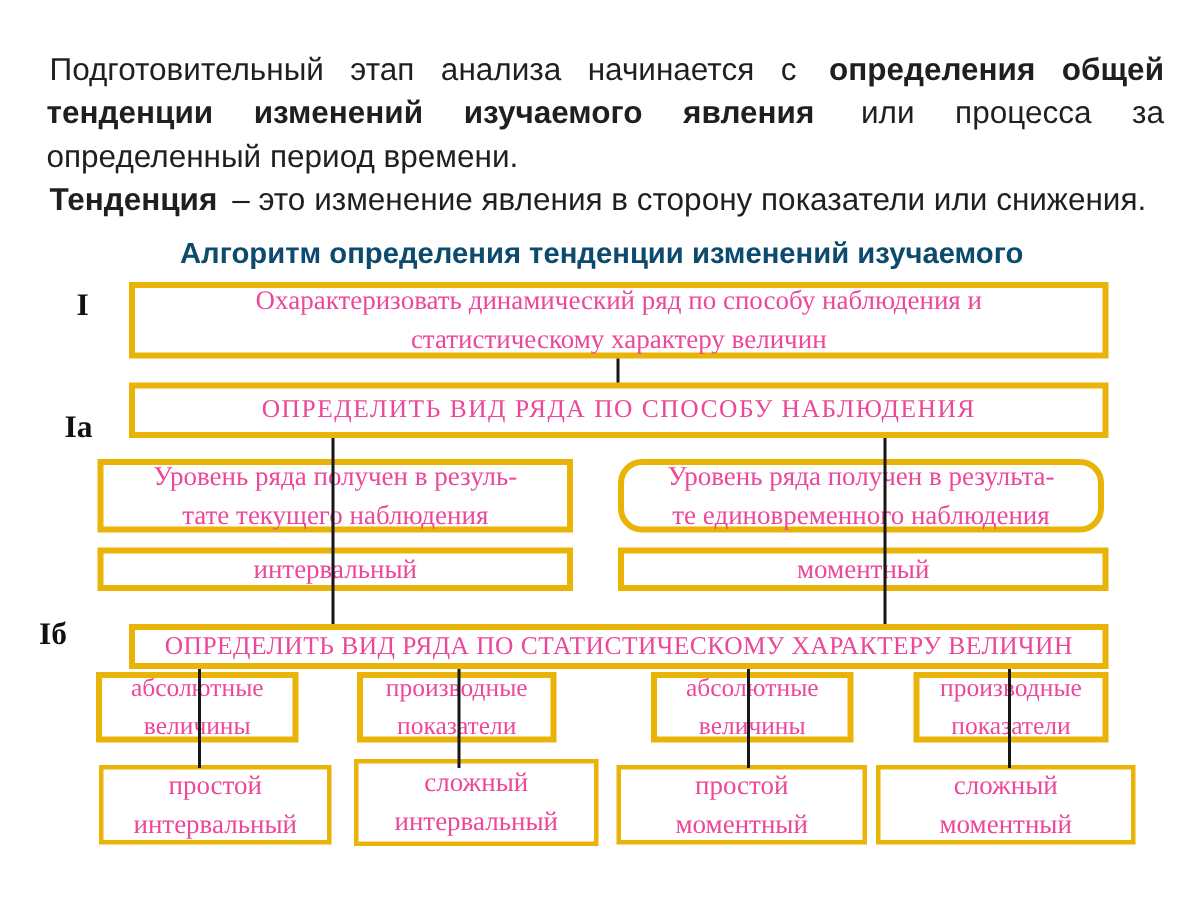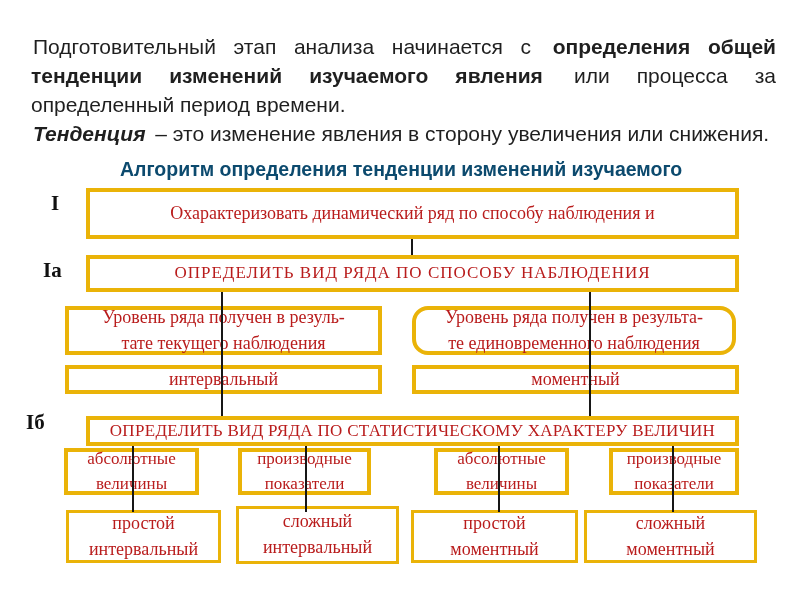--- a/index.html
+++ b/index.html
@@ -16,21 +16,21 @@
     left: 25px;
     width: 745px;
     font-size: 21px;
     line-height: 29px;
     text-align: justify;
     color: #1f1f1f;
   }
   #p1 { top: 26px; }
   #p2 { top: 113px; }
   .b  { font-weight: bold; }
-  .bi { font-weight: bold; font-style: italic; }
+  .bi { font-weight: bold; }
   #algo-title {
     position: absolute;
     left: 114px;
     top: 152px;
     font-size: 19.5px;
     font-weight: bold;
     color: #0c4a6e;
     white-space: nowrap;
     z-index: 4;
   }
@@ -41,36 +41,36 @@
     font-weight: bold;
     font-size: 21px;
     color: #111111;
     z-index: 2;
   }
   .fbox {
     position: absolute;
     border: 4px solid #eab308;
     background: #ffffff;
     font-family: "Liberation Serif", serif;
-    color: #b91c1c;
+    color: #ec4899;
     text-align: center;
     display: flex;
     flex-direction: column;
     justify-content: center;
     line-height: 1.2;
     z-index: 1;
   }
   .vline {
     position: absolute;
     width: 2px;
     background: #171717;
     z-index: 3;
   }
   #st-1 { left: 45px; top: 185px; }
-  #st-2 { left: 37px; top: 252px; }
+  #st-2 { left: 37px; top: 266px; }
   #st-3 { left: 20px; top: 404px; }
 
   #b-i      { left: 80px;  top: 182px; width: 653px; height: 51px; border-width: 4px; font-size: 18px; }
   #b-ia     { left: 80px;  top: 249px; width: 653px; height: 37px; font-size: 17px; letter-spacing: 1px; }
   #b-obs-l  { left: 59px;  top: 300px; width: 317px; height: 49px; font-size: 18px; }
   #b-obs-r  { left: 406px; top: 300px; width: 324px; height: 49px; font-size: 18px; border-radius: 16px; }
   #b-type-l { left: 59px;  top: 359px; width: 317px; height: 29px; font-size: 18px; }
   #b-type-r { left: 406px; top: 359px; width: 327px; height: 29px; font-size: 18px; }
   #b-ib     { left: 80px;  top: 410px; width: 653px; height: 30px; font-size: 17px; letter-spacing: 0.3px; }
 
@@ -90,38 +90,39 @@
   #ln-c1 { left: 126px; top: 440px; height: 66px; }
   #ln-c2 { left: 299px; top: 440px; height: 66px; }
   #ln-c3 { left: 492px; top: 440px; height: 66px; }
   #ln-c4 { left: 666px; top: 440px; height: 66px; }
 </style>
 </head>
 <body>
 
 <p class="para" id="p1"><span>Подготовительный этап анализа начинается с </span><span class="b">определения общей тенденции изменений изучаемого явления</span><span> или процесса за определенный период времени.</span></p>
 
-<p class="para" id="p2"><span class="bi">Тенденция</span><span> – это изменение явления в сторону увеличения или снижения.</span></p>
+<p class="para" id="p2"><span class="bi">Тенденция</span><span> – это изменение явления в сторону показатели или снижения.</span></p>
 
 <div id="algo-title">Алгоритм определения тенденции изменений изучаемого</div>
 
 <div class="stage" id="st-1">I</div>
 <div class="stage" id="st-2">Iа</div>
 <div class="stage" id="st-3">Iб</div>
 
 <div class="vline" id="ln-0"></div>
 <div class="vline" id="ln-l"></div>
 <div class="vline" id="ln-r"></div>
 <div class="vline" id="ln-c1"></div>
 <div class="vline" id="ln-c2"></div>
 <div class="vline" id="ln-c3"></div>
 <div class="vline" id="ln-c4"></div>
 
 <div class="fbox" id="b-i">
   <div>Охарактеризовать динамический ряд по способу наблюдения и</div>
+  <div>статистическому характеру величин</div>
 </div>
 
 <div class="fbox" id="b-ia">
   <div>ОПРЕДЕЛИТЬ ВИД РЯДА ПО СПОСОБУ НАБЛЮДЕНИЯ</div>
 </div>
 
 <div class="fbox" id="b-obs-l">
   <div>Уровень ряда получен в резуль-</div>
   <div>тате текущего наблюдения</div>
 </div>

